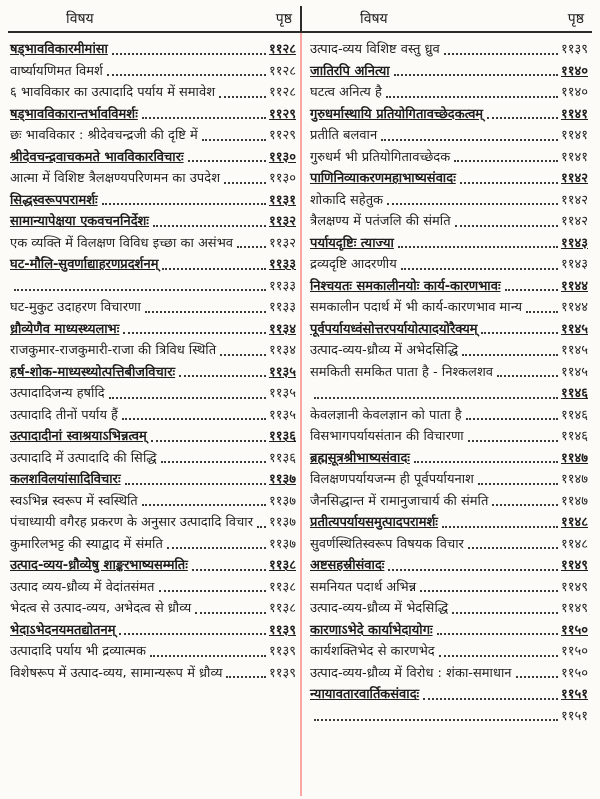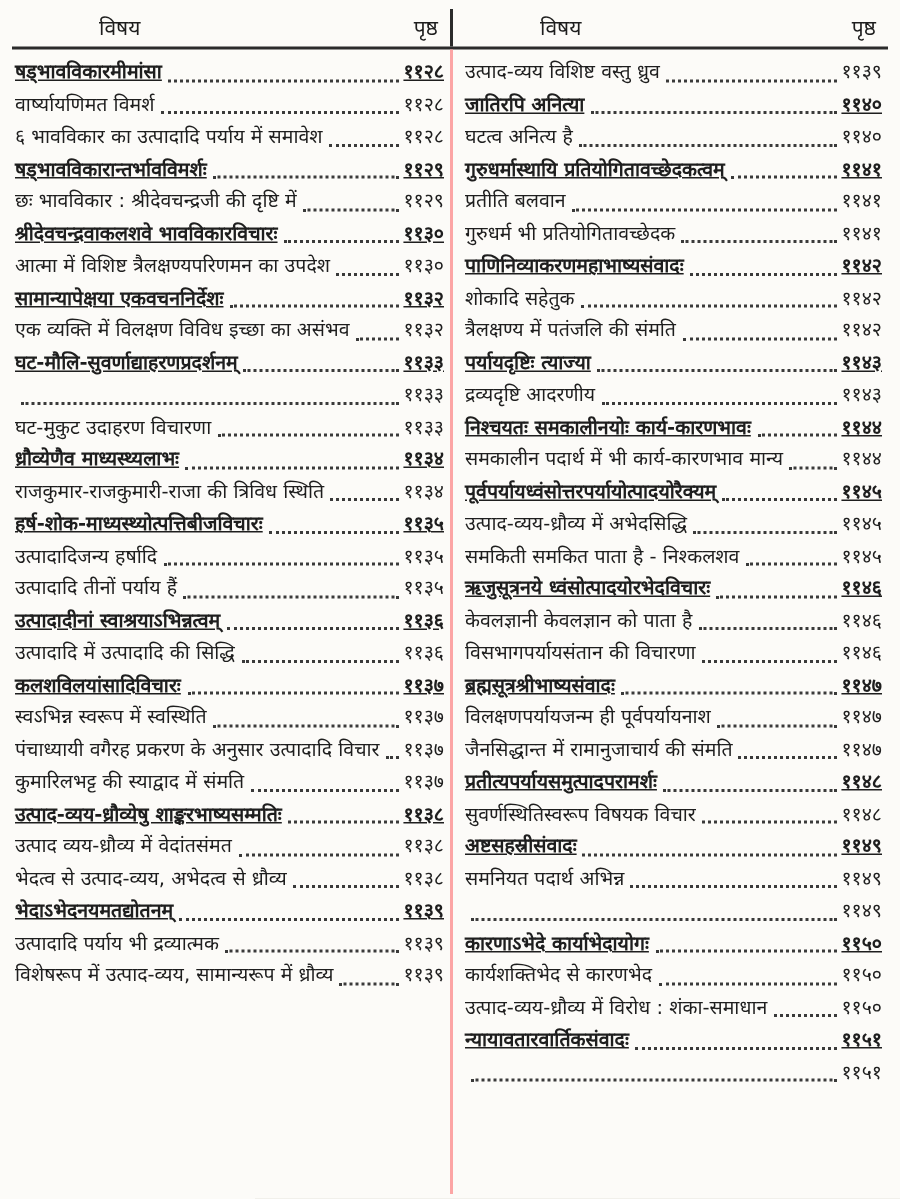--- a/index.html
+++ b/index.html
@@ -119,31 +119,36 @@
     <span class="page-num">११२९</span>
   </div>
 
   <div class="entry">
     <span class="title">छः भावविकार : श्रीदेवचन्द्रजी की दृष्टि में</span>
     <span class="dots"></span>
     <span class="page-num">११२९</span>
   </div>
 
   <div class="entry bold">
-    <span class="title">श्रीदेवचन्द्रवाकलशवे भावविकारविचारः</span>
+    <span class="title">श्रीदेवचन्द्रवाचकमते भावविकारविचारः</span>
     <span class="dots"></span>
     <span class="page-num">११३०</span>
   </div>
 
   <div class="entry">
     <span class="title">आत्मा में विशिष्ट त्रैलक्षण्यपरिणमन का उपदेश</span>
     <span class="dots"></span>
     <span class="page-num">११३०</span>
   </div>
 
+  <div class="entry bold">
+    <span class="title">सिद्धस्वरूपपरामर्शः</span>
+    <span class="dots"></span>
+    <span class="page-num">११३१</span>
+  </div>
 
   <div class="entry bold">
     <span class="title">सामान्यापेक्षया एकवचननिर्देशः</span>
     <span class="dots"></span>
     <span class="page-num">११३२</span>
   </div>
 
   <div class="entry">
     <span class="title">एक व्यक्ति में विलक्षण विविध इच्छा का असंभव</span>
     <span class="dots"></span>
@@ -360,21 +365,20 @@
     <span class="page-num">११४५</span>
   </div>
 
   <div class="entry">
     <span class="title">समकिती समकित पाता है - निश्कलशव</span>
     <span class="dots"></span>
     <span class="page-num">११४५</span>
   </div>
 
   <div class="entry bold">
-    <span class="title">ऋजुसूत्रनये ध्वंसोत्पादयोरभेदविचारः</span>
     <span class="dots"></span>
     <span class="page-num">११४६</span>
   </div>
 
   <div class="entry">
     <span class="title">केवलज्ञानी केवलज्ञान को पाता है</span>
     <span class="dots"></span>
     <span class="page-num">११४६</span>
   </div>
 
@@ -420,20 +424,21 @@
     <span class="page-num">११४९</span>
   </div>
 
   <div class="entry">
     <span class="title">समनियत पदार्थ अभिन्न</span>
     <span class="dots"></span>
     <span class="page-num">११४९</span>
   </div>
 
   <div class="entry">
+    <span class="title">उत्पाद-व्यय-ध्रौव्य में भेदसिद्धि</span>
     <span class="dots"></span>
     <span class="page-num">११४९</span>
   </div>
 
   <div class="entry bold">
     <span class="title">कारणाऽभेदे कार्याभेदायोगः</span>
     <span class="dots"></span>
     <span class="page-num">११५०</span>
   </div>
 

